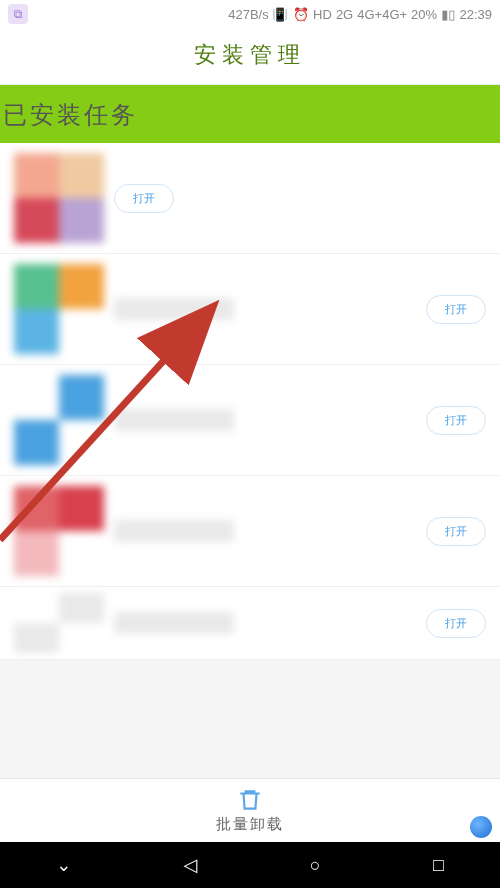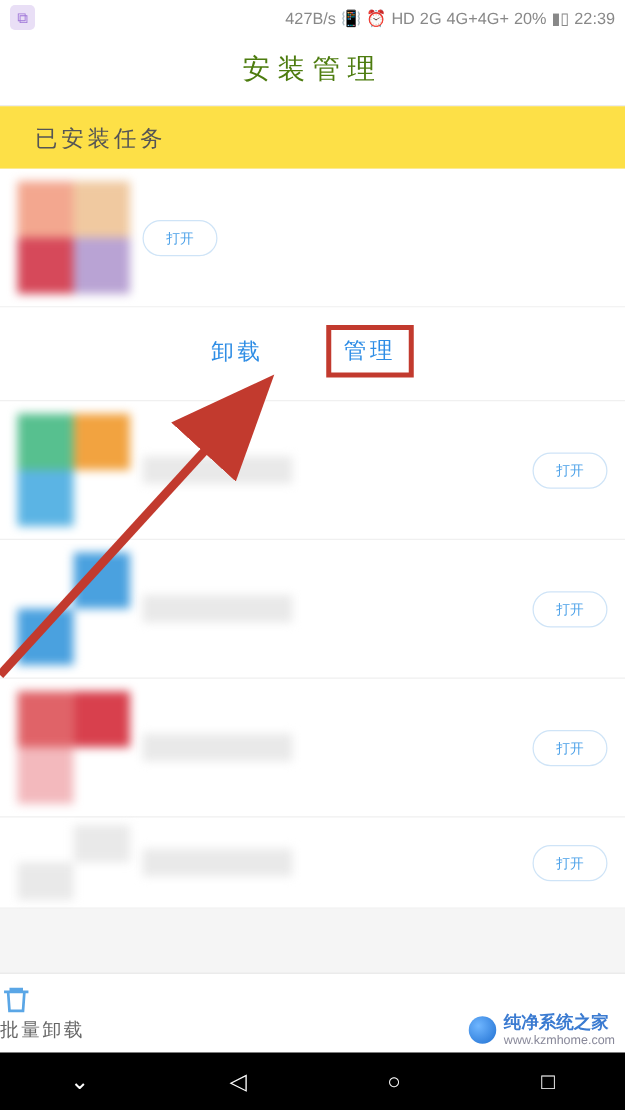--- a/index.html
+++ b/index.html
@@ -34,25 +34,25 @@
     padding: 12px 0 14px;
     border-bottom: 1px solid #ececec;
   }
   .header-title {
     text-align: center;
     font-size: 22px;
     letter-spacing: 6px;
     color: #4d7c0f;
   }
   .section-label {
-    padding: 14px 28px 12px;
-    font-size: 18px;
+    padding: 14px 3px 12px;
+    font-size: 24px;
     color: #555;
     letter-spacing: 3px;
-    background:#fde047;
+    background:#84cc16;
   }
   .list { background:#fff; }
   .app-row {
     display: flex;
     align-items: center;
     padding: 10px 14px;
     border-bottom: 1px solid #f0f0f0;
     gap: 10px;
   }
   .app-row.short { padding: 6px 14px; }
@@ -87,21 +87,21 @@
   }
   .action-link { color:#2e8de5; font-size:18px; letter-spacing:3px; background:none; border:none; }
   .manage-highlight {
     border: 4px solid #c23a2e;
     padding: 4px 10px 6px;
   }
   .bottom-bar {
     position:absolute; left:0; right:0; bottom:46px;
     height: 64px; background:#fff;
     border-top:1px solid #e5e5e5;
-    display:flex; flex-direction:column; justify-content:center;
+    display:flex; flex-direction:column; align-items:center; justify-content:center;
     gap:2px;
   }
   .trash-icon { color:#5aa6e6; }
   .bottom-label { font-size:15px; color:#666; letter-spacing:2px; }
   .nav-bar {
     position:absolute; left:0; right:0; bottom:0;
     height:46px; background:#000;
     display:flex; align-items:center; justify-content:space-around;
     color:#fff;
   }
@@ -152,24 +152,20 @@
 
   <div class="app-row">
     <div class="app-icon">
       <span style="background:#f3a78f"></span>
         <span style="background:#f0c9a0"></span>
       <span style="background:#d6495a"></span>
         <span style="background:#b9a3d4"></span>
     </div>
     <button class="open-btn">打开</button>
   </div>
-  <div class="expanded-actions">
-    <button class="action-link">卸载</button>
-    <button class="action-link manage-highlight">管理</button>
-  </div>
 
   <div class="app-row">
     <div class="app-icon">
       <span style="background:#57c08f"></span>
         <span style="background:#f2a340"></span>
       <span style="background:#5bb4e4"></span>
         <span style="background:#ffffff"></span>
     </div>
     <div class="app-info">
       <div class="app-name-blur"></div>
@@ -229,24 +225,20 @@
 
 <div class="bottom-bar">
   <svg class="trash-icon" width="26" height="26" viewBox="0 0 24 24" fill="none" stroke="#5aa6e6" stroke-width="2">
     <path d="M3 6h18M8 6V4h8v2M6 6l1 14h10l1-14"></path>
   </svg>
   <div class="bottom-label">批量卸载</div>
 </div>
 
 <div class="watermark">
   <div class="watermark-logo"></div>
-  <div>
-    <span>纯净系统之家</span>
-    <small>www.kzmhome.com</small>
-  </div>
 </div>
 
 <div class="nav-bar">
   <button class="nav-btn">⌄</button>
   <button class="nav-btn">◁</button>
   <button class="nav-btn">○</button>
   <button class="nav-btn">□</button>
 </div>
 
 </body></html>

